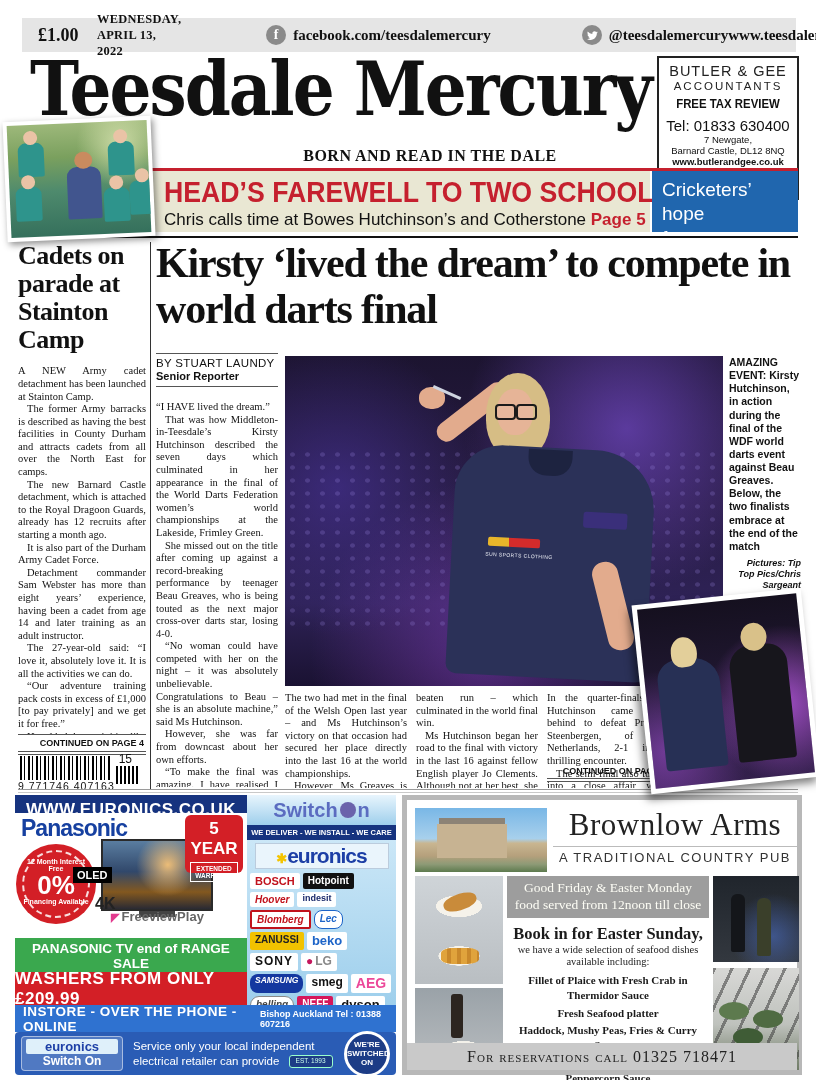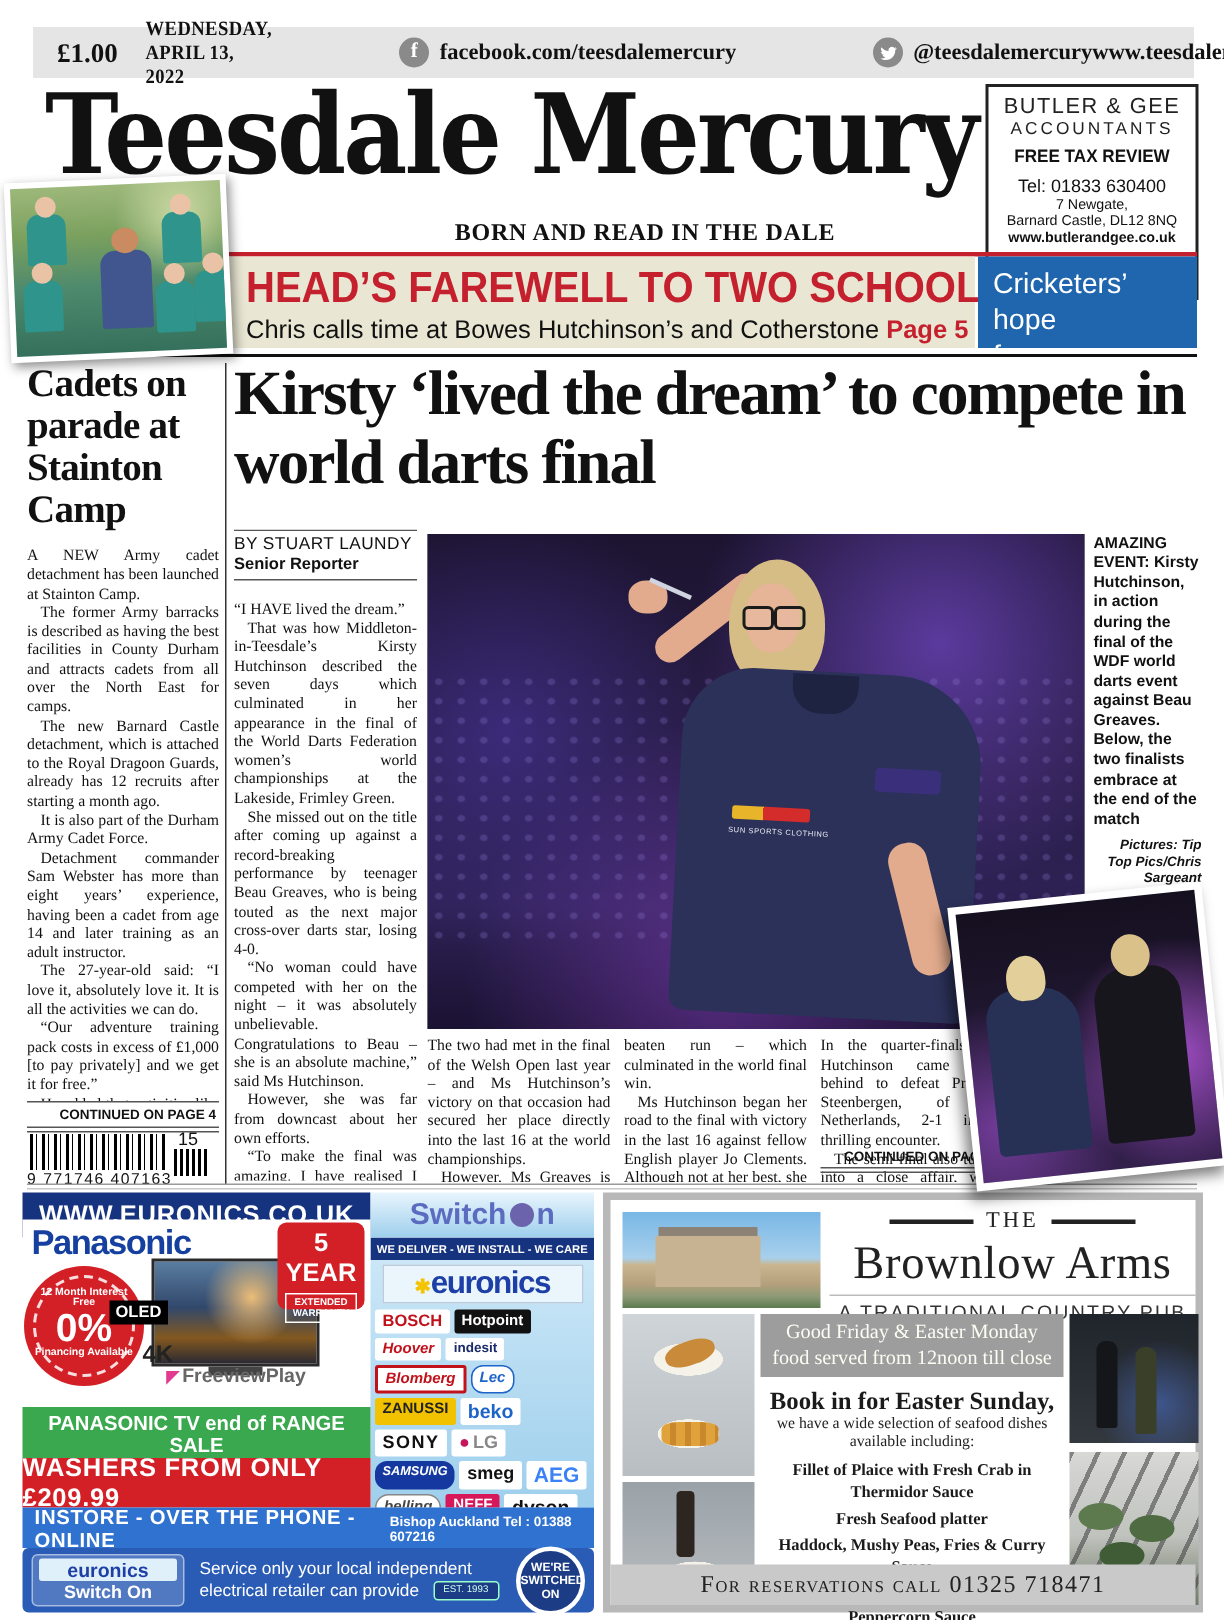--- a/index.html
+++ b/index.html
@@ -20,21 +20,21 @@
   .mast-title{position:absolute;left:30px;top:46px;width:620px;text-align:center;
       font-family:"DejaVu Serif",serif;font-weight:bold;font-size:66px;letter-spacing:-2px;
       transform:scaleY(1.12);transform-origin:top;white-space:nowrap;}
   .mast-tag{position:absolute;left:150px;top:147px;width:560px;text-align:center;
       font-size:16px;font-weight:bold;letter-spacing:.5px;}
   .butler{position:absolute;left:657px;top:56px;width:142px;height:144px;border:2px solid #222;
       background:#fff;text-align:center;font-family:"Liberation Sans",sans-serif;padding-top:5px;box-sizing:border-box;}
   .butler .b1{font-size:14.5px;letter-spacing:1px;color:#222;}
   .butler .b2{font-size:11.5px;letter-spacing:2px;color:#222;margin-top:1px;}
   .butler .b3{font-size:12px;font-weight:bold;margin-top:5px;transform:scaleX(.95);}
-  .butler .b4{font-size:12px;margin-top:6px;}
+  .butler .b4{font-size:15px;margin-top:6px;}
   .butler .b5,.butler .b6{font-size:9.5px;}
   .butler .b7{font-size:9.5px;font-weight:bold;}
   
   .photo-kids{position:absolute;left:5px;top:119px;width:148px;height:120px;background:#fff;
       padding:4px;box-sizing:border-box;transform:rotate(-2.5deg);box-shadow:2px 3px 7px rgba(0,0,0,.45);z-index:6;}
   .photo-kids-inner{position:relative;width:100%;height:100%;overflow:hidden;
       background:
         radial-gradient(circle at 80% 20%,rgba(220,230,180,.8),transparent 30%),
         linear-gradient(180deg,#9db87a 0%,#7aa05e 30%,#4e8a6d 60%,#35705c 100%);}
   .kid{position:absolute;width:26px;height:34px;background:#2e948c;border-radius:8px 8px 2px 2px;}
@@ -160,21 +160,21 @@
   .b-indesit{color:#1b2a6b;font-size:9px;}
   .b-blomberg{color:#c1121c;border:2px solid #c1121c;font-style:italic;}
   .b-lec{color:#1d64c8;font-style:italic;font-size:10px;border-radius:8px;border:1px solid #1d64c8;}
   .b-zanussi{background:#f2c200;color:#222;font-size:10px;}
   .b-beko{color:#1d64c8;font-size:13px;}
   .b-sony{color:#111;font-size:12px;letter-spacing:1px;}
   .b-lg{color:#888;font-size:12px;}
   .b-lg::before{content:"●";color:#c4175d;margin-right:2px;}
   .b-samsung{background:#1438a0;color:#fff;font-style:italic;border-radius:8px;font-size:8.5px;}
   .b-smeg{color:#111;font-size:12px;}
-  .b-aeg{color:#3b82f6;font-size:14px;}
+  .b-aeg{color:#ec4899;font-size:14px;}
   .b-belling{color:#444;font-style:italic;border:1px solid #888;border-radius:10px;}
   .b-neff{background:#d6175a;color:#fff;}
   .b-dyson{color:#111;font-size:13px;}
   .eu-green{position:absolute;left:0;top:143px;width:232px;height:34px;background:#3aa84e;color:#fff;text-align:center;padding-top:3px;box-sizing:border-box;}
   .eu-green .g1{font-weight:bold;font-size:13.5px;}
   .eu-green .g2{font-weight:bold;font-size:9px;letter-spacing:1px;}
   .eu-red{position:absolute;left:0;top:177px;width:232px;height:33px;background:#d31f26;color:#fff;
       display:flex;align-items:center;justify-content:center;font-weight:bold;font-size:17px;letter-spacing:.5px;}
   .eu-instore{position:absolute;left:0;top:210px;width:100%;height:27px;background:#2f72d0;color:#fff;
       display:flex;align-items:center;padding:0 8px;box-sizing:border-box;gap:10px;}
@@ -446,21 +446,20 @@
         <span>electrical retailer can provide</span>
         <span class="eu-est">EST. 1993</span>
       </div>
       <div class="eu-circle">WE'RE SWITCHED ON</div>
     </div>
   </div>
 
   <div class="ad-brownlow">
     <div class="bw-pub"></div>
     <div class="bw-title">
-      <div class="bw-the">THE</div>
       <div class="bw-name">Brownlow Arms</div>
       <div class="bw-tag">A TRADITIONAL COUNTRY PUB</div>
     </div>
     <div class="bw-food1"></div>
     <div class="bw-food2"></div>
     <div class="bw-bottles"></div>
     <div class="bw-court"></div>
     <div class="bw-mid">
       <div class="bw-banner">
         <div>Good Friday &amp; Easter Monday</div>

